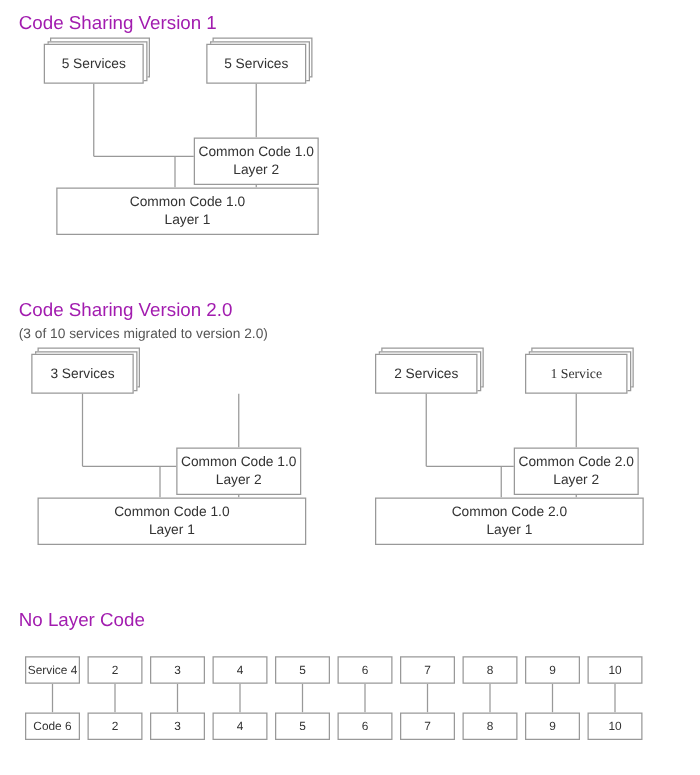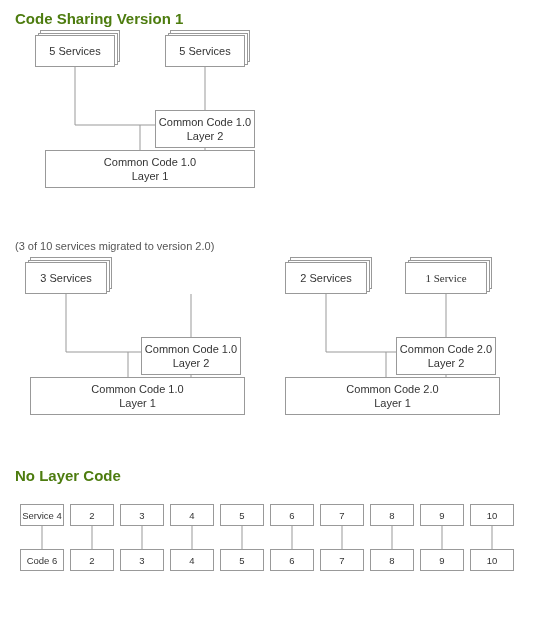--- a/index.html
+++ b/index.html
@@ -8,23 +8,23 @@
       background: #fff;
       width: 560px;
       min-height: 620px;
       font-size: 12px;
       color: #333;
       padding: 10px 15px;
     }
 
     .section-title {
       font-size: 15px;
-      font-weight: bold;
+      font-weight: normal;
       margin-bottom: 4px;
-      color: #4d7c0f;
+      color: #a21caf;
     }
     .section-subtitle {
       font-size: 11px;
       color: #555;
       margin-bottom: 10px;
     }
 
     
     .section1 {
       margin-bottom: 20px;
@@ -83,23 +83,24 @@
     </div>
 
     <div style="position:absolute; top:115px; left:20px; width:210px; height:38px; border:1px solid #999; background:#fff; display:flex; align-items:center; justify-content:center; text-align:center; font-size:11px; line-height:1.3;">
       <span style="white-space:pre-line;">Common Code 1.0
 Layer 1</span>
     </div>
   </div>
 </div>
 
 <div class="section2">
+  <div class="section-title">Code Sharing Version 2.0</div>
   <div class="section-subtitle">(3  of 10 services migrated to version 2.0)</div>
 
-  <div style="display:flex; flex-direction:row; margin-left:5px;">
+  <div style="display:flex; flex-direction:row; gap:15px; margin-left:5px;">
 
     <div style="position:relative; width:265px; height:185px;">
 
       <div style="position:absolute; top:0; left:5px;">
         <div style="position:relative; width:82px; height:32px;">
           <div style="position:absolute; top:-5px; left:5px; width:82px; height:32px; border:1px solid #999; background:#fff;"></div>
           <div style="position:absolute; top:-2px; left:3px; width:82px; height:32px; border:1px solid #999; background:#fff;"></div>
           <div style="position:absolute; top:0; left:0; width:82px; height:32px; border:1px solid #999; background:#fff; display:flex; align-items:center; justify-content:center; font-size:11px;">3 Services</div>
         </div>
       </div>

